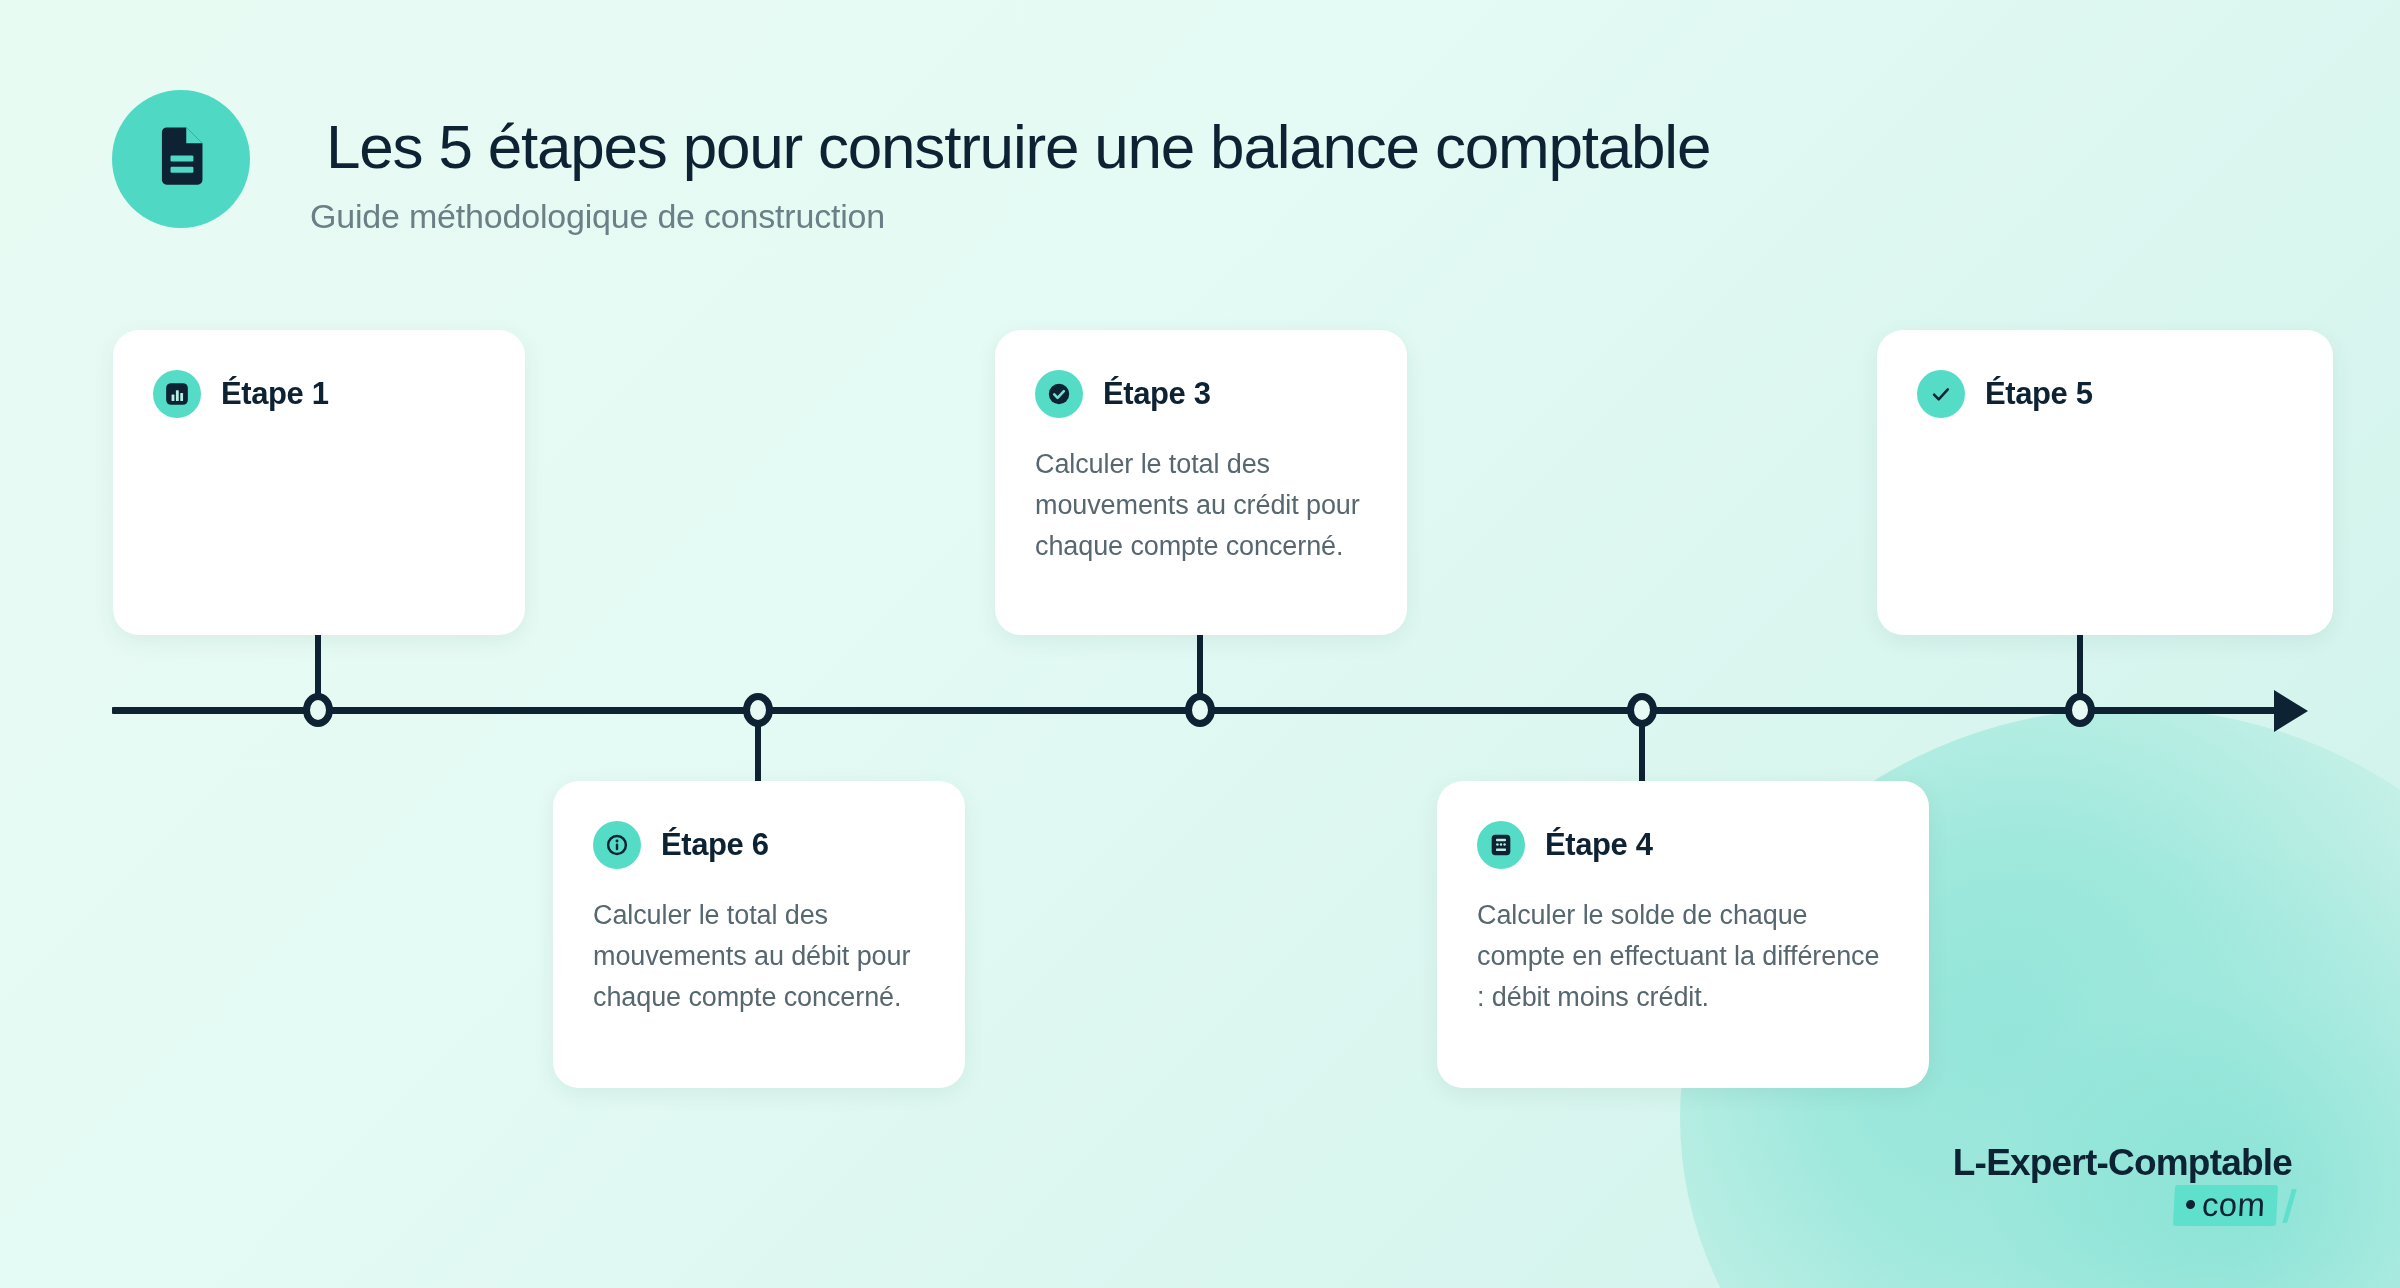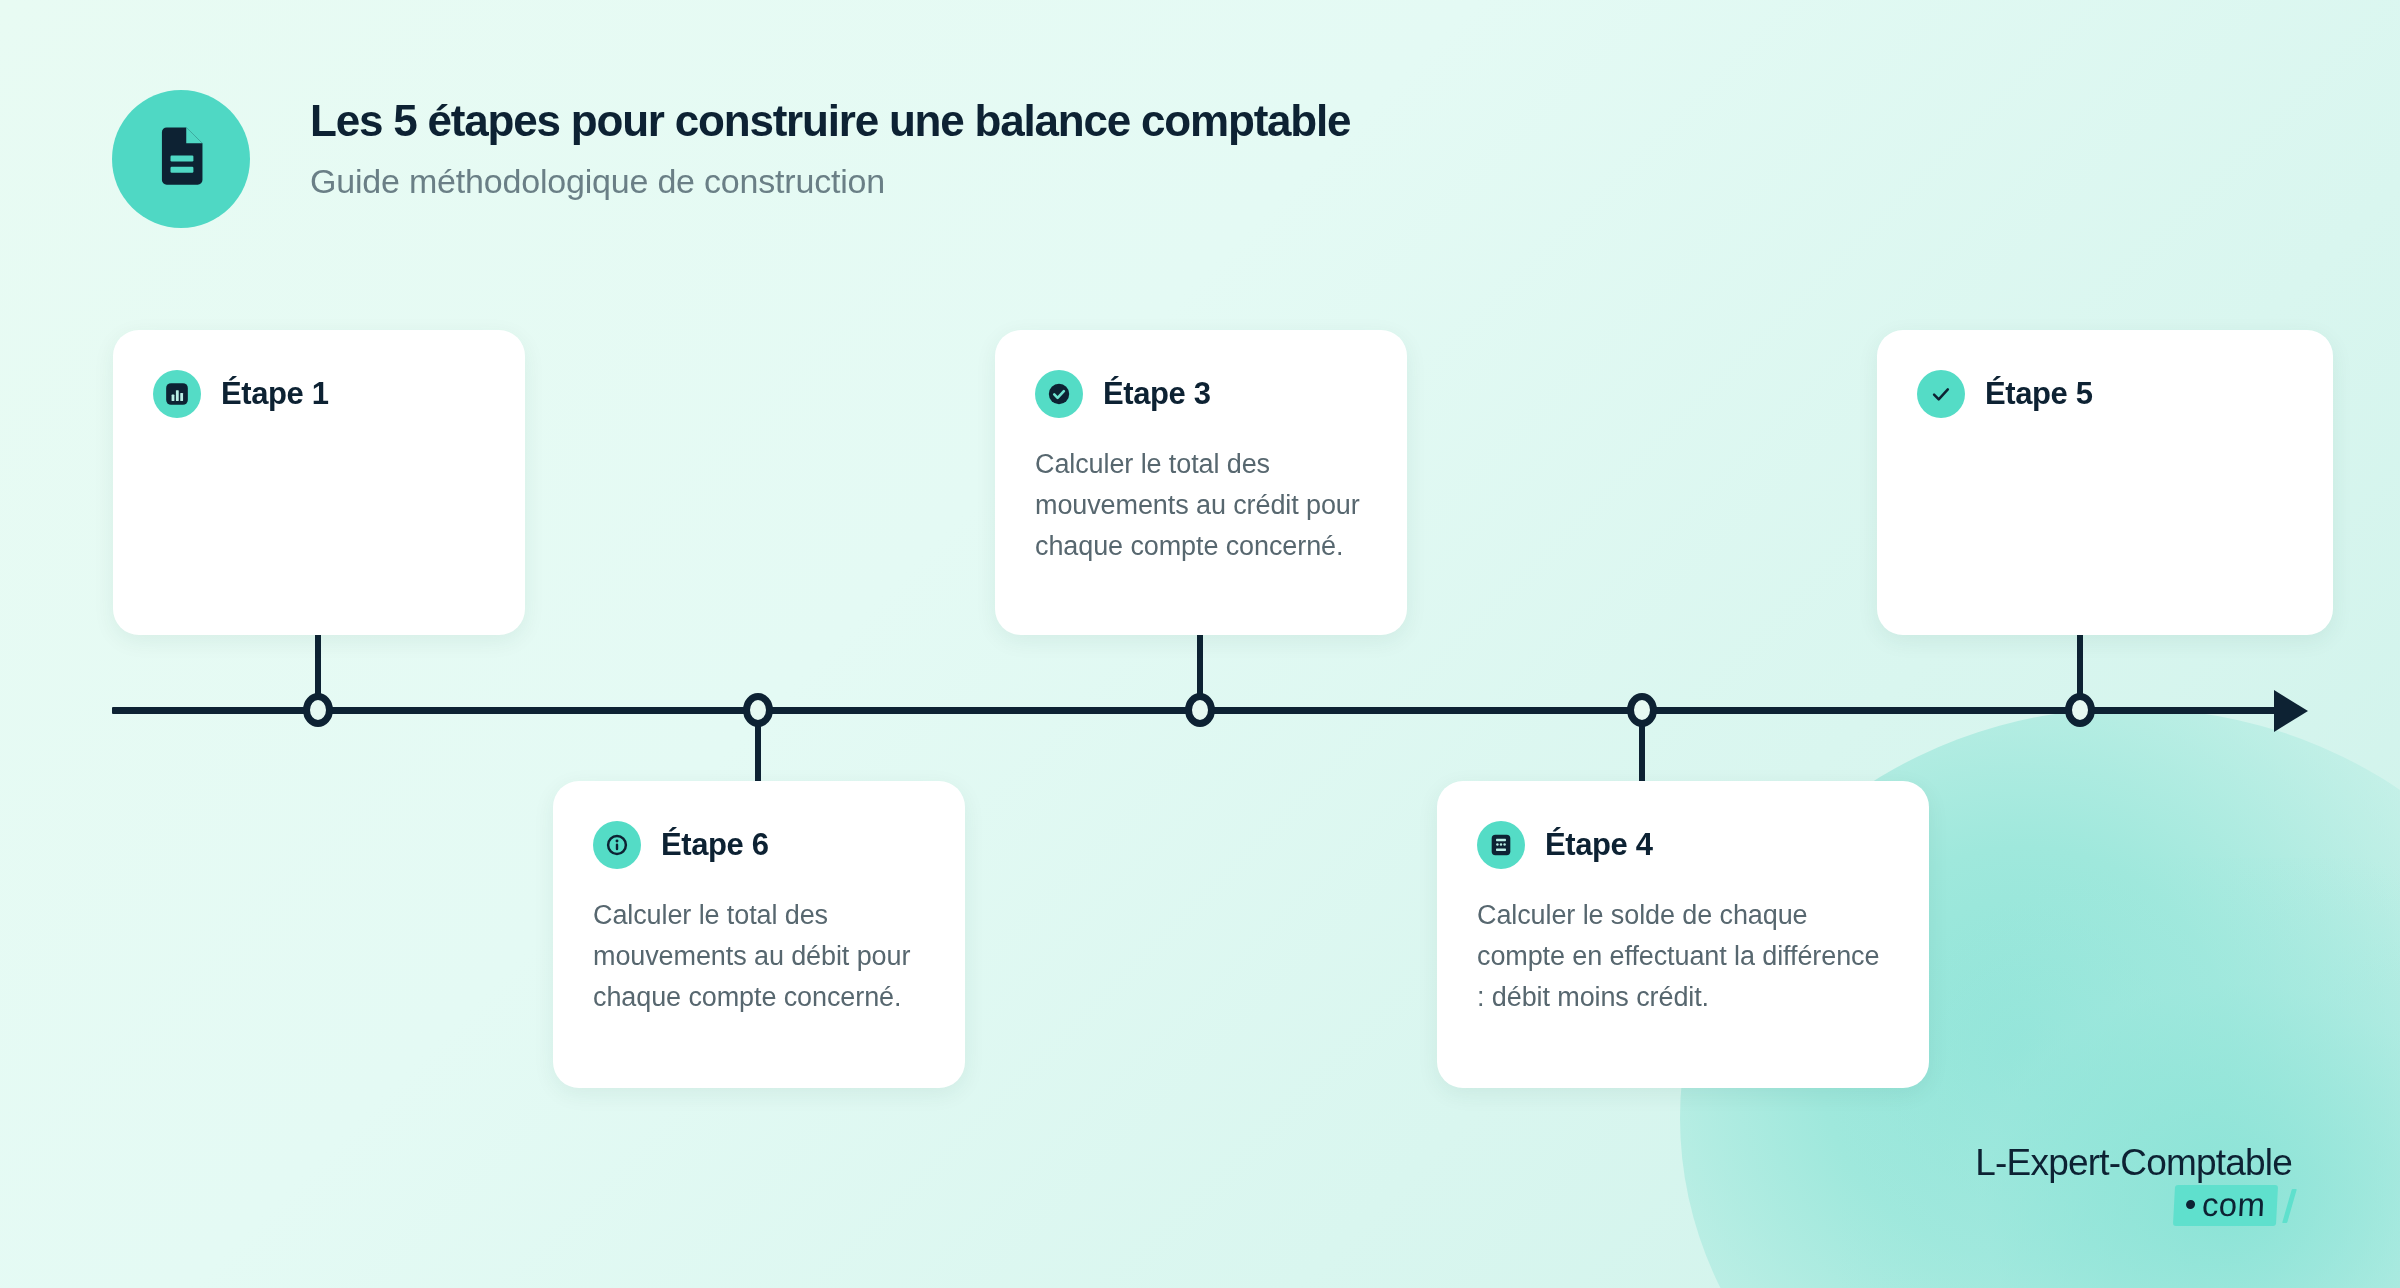--- a/index.html
+++ b/index.html
@@ -55,26 +55,26 @@
     align-items: center;
     justify-content: center;
     flex: 0 0 auto;
     margin-top: 2px;
   }
   .header-text {
     margin-left: 60px;
     padding-top: 10px;
   }
   .title {
-    font-size: 44px;
-    font-weight: 700;
+    font-size: 62px;
+    font-weight: 400;
     color: #0d2233;
     letter-spacing: -1.2px;
     line-height: 1.06;
-    margin: 0;
+    margin: 16px;
     white-space: nowrap;
   }
   .subtitle {
     font-size: 34px;
     color: #6a7f86;
     margin: 17px 0 0 0;
     font-weight: 400;
     letter-spacing: -0.2px;
     white-space: nowrap;
   }
@@ -162,21 +162,21 @@
   
   .logo {
     position: absolute;
     right: 108px;
     bottom: 62px;
     text-align: right;
     line-height: 1;
   }
   .logo-main {
     font-size: 37px;
-    font-weight: 400;
+    font-weight: 700;
     color: #0d2233;
     letter-spacing: -0.8px;
   }
   .logo-sub-wrap {
     display: flex;
     align-items: center;
     justify-content: flex-end;
     margin-top: 4px;
   }
   .logo-sub {

